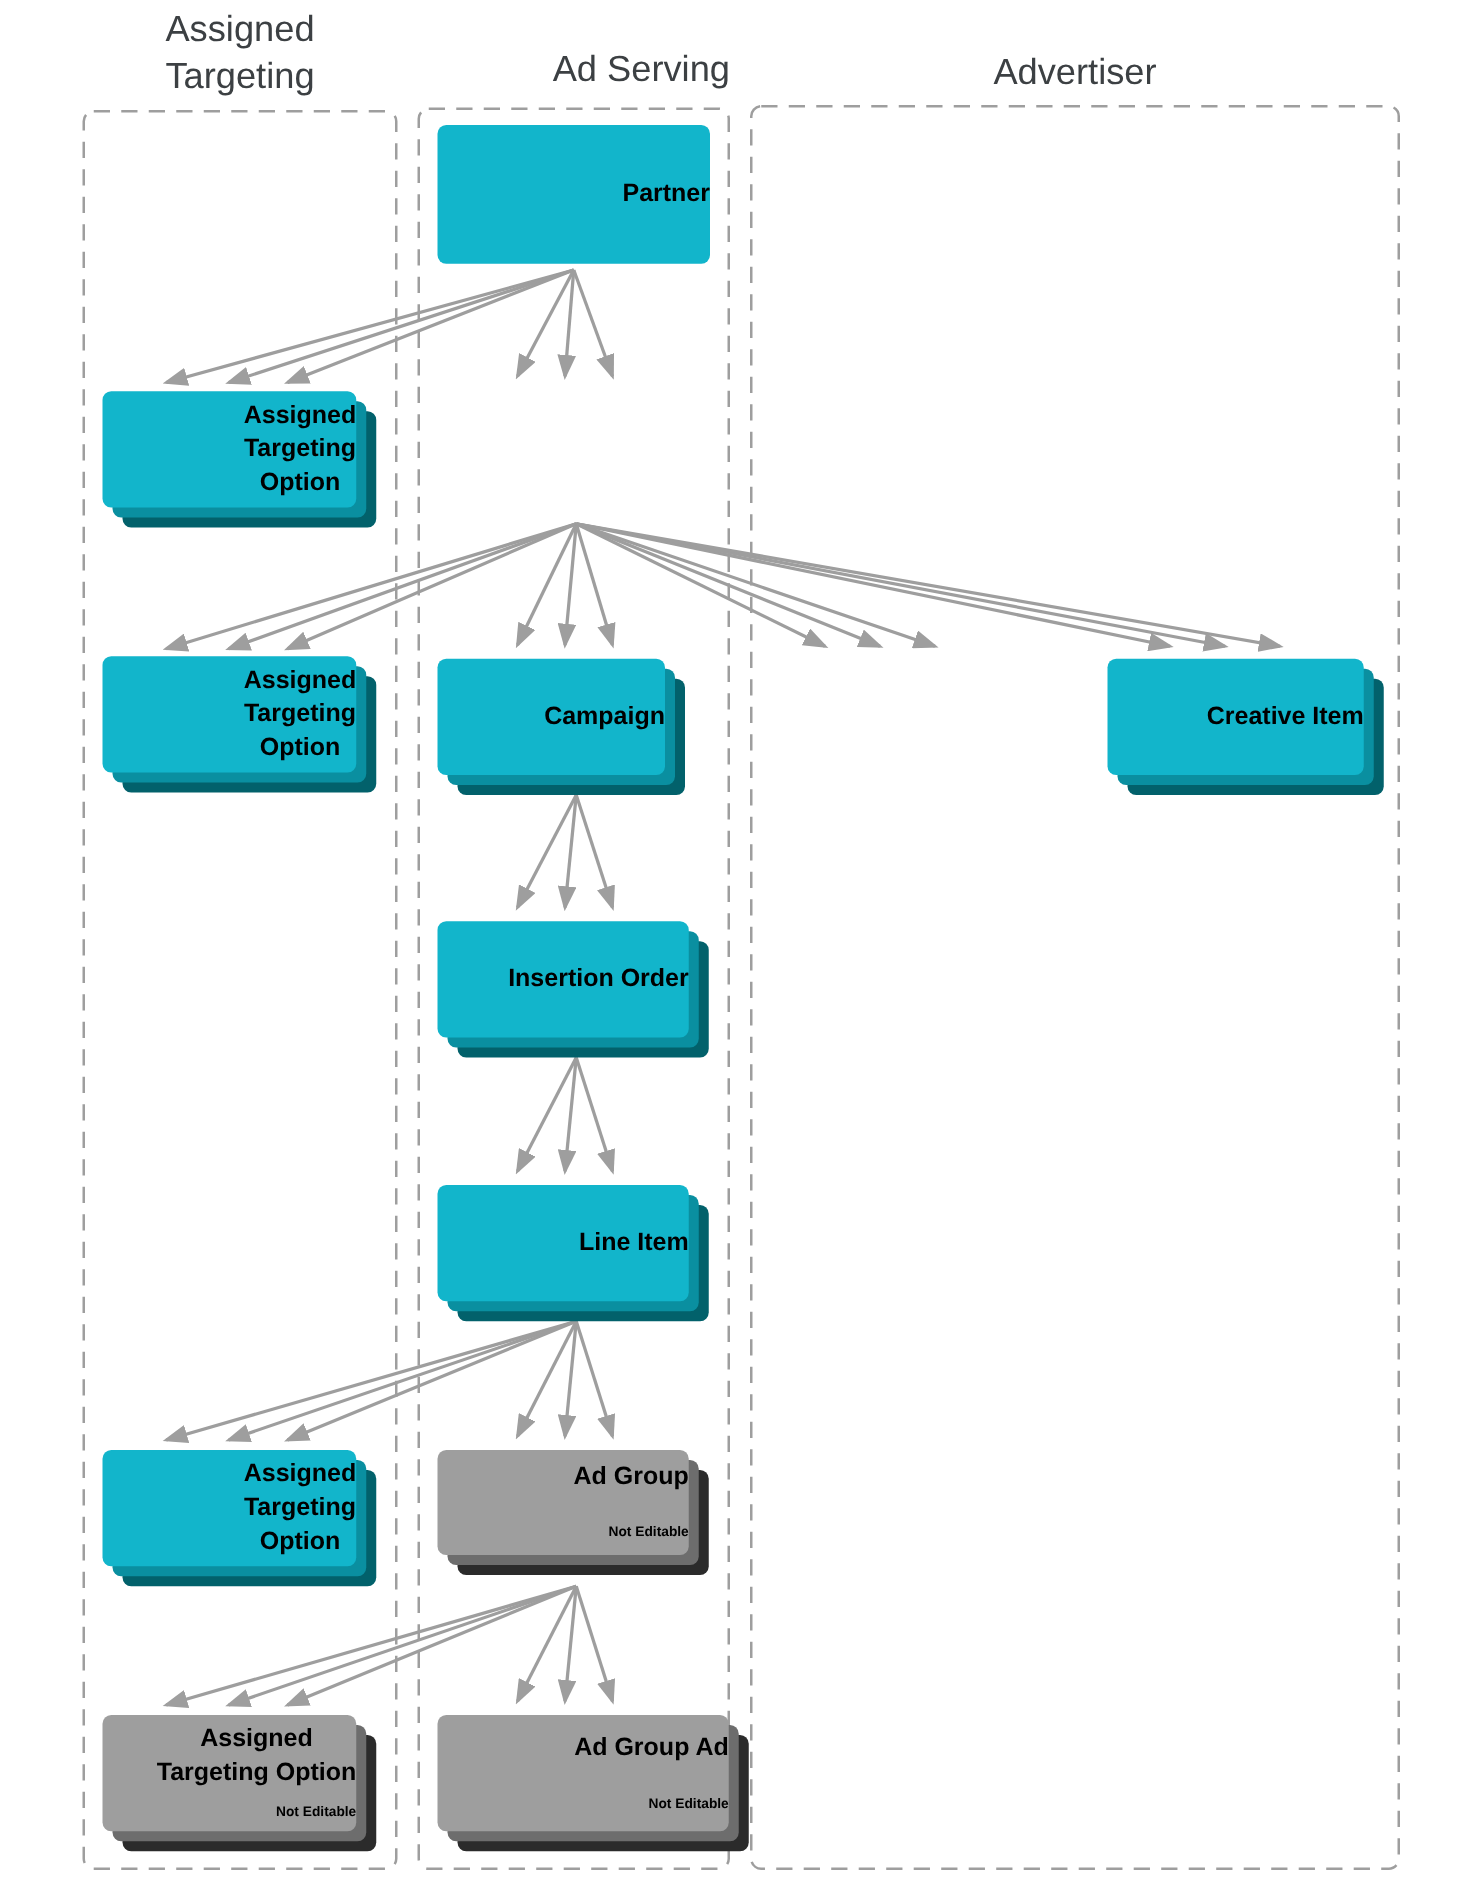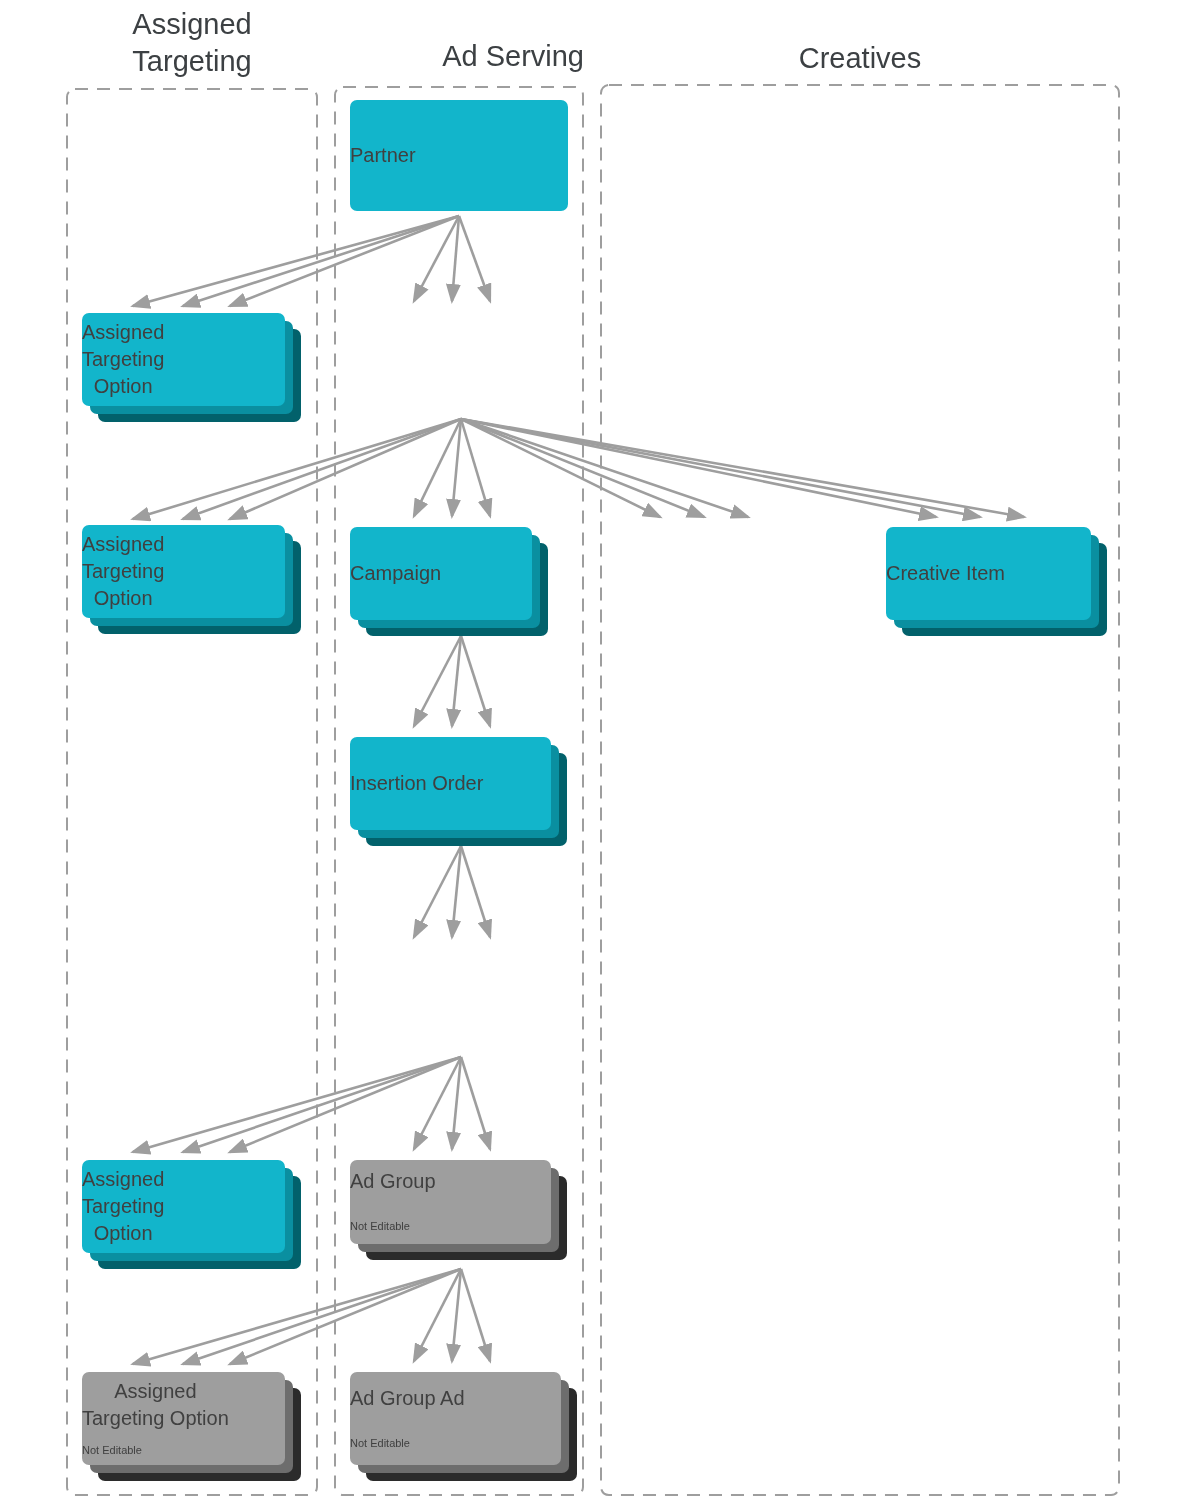--- a/index.html
+++ b/index.html
@@ -20,36 +20,36 @@
   .layer,.face{position:absolute;left:0;top:0;right:0;bottom:0;border-radius:7px;}
   .l2{transform:translate(8px,8px);}
   .l3{transform:translate(16px,16px);}
   .teal .face{background:#12b5cb;}
   .teal .l2{background:#0a8fa0;}
   .teal .l3{background:#02616b;}
   .gray .face{background:#9e9e9e;}
   .gray .l2{background:#6d6d6d;}
   .gray .l3{background:#2b2b2b;}
   .face{
-    display:flex;flex-direction:column;align-items:flex-start;justify-content:center;
-    gap:22px;color:#404040;text-align:center;font-weight:normal;
+    display:flex;flex-direction:column;align-items:flex-end;justify-content:center;
+    gap:22px;color:#000000;text-align:center;font-weight:bold;
   }
   .tight .face{gap:9px;}
   .label{font-size:20px;line-height:27px;white-space:pre-line;}
   .sublabel{font-size:11px;line-height:19px;}
 </style>
 </head>
 <body>
 
 <div class="canvas">
 
   <div class="header hdr-left">Assigned
 Targeting</div>
   <div class="header hdr-mid">Ad Serving</div>
-  <div class="header hdr-right">Creatives</div>
+  <div class="header hdr-right">Advertiser</div>
 
   <svg class="overlay" width="1184" height="1508" viewBox="0 0 1184 1508" xmlns="http://www.w3.org/2000/svg">
     <defs>
       <marker id="ah" markerUnits="userSpaceOnUse" markerWidth="20" markerHeight="15" refX="17" refY="7.5" orient="auto">
         <path d="M0,0 L20,7.5 L0,15 Z" fill="#9e9e9e"></path>
       </marker>
     </defs>
 
     <g fill="none" stroke="#9e9e9e" stroke-width="2" stroke-dasharray="13 9">
       <rect x="67" y="89" width="250" height="1406" rx="8"></rect>
@@ -166,20 +166,27 @@
   </div>
 
   <div class="node teal" style="left:350px;top:737px;width:201px;height:93px">
     <div class="layer l3"></div>
     <div class="layer l2"></div>
     <div class="face">
       <div class="label">Insertion Order</div>
     </div>
   </div>
 
+  <div class="node teal" style="left:350px;top:948px;width:201px;height:93px">
+    <div class="layer l3"></div>
+    <div class="layer l2"></div>
+    <div class="face">
+      <div class="label">Line Item</div>
+    </div>
+  </div>
 
   <div class="node teal" style="left:82px;top:1160px;width:203px;height:93px">
     <div class="layer l3"></div>
     <div class="layer l2"></div>
     <div class="face">
       <div class="label">Assigned
 Targeting
 Option</div>
     </div>
   </div>
@@ -196,21 +203,21 @@
   <div class="node gray tight" style="left:82px;top:1372px;width:203px;height:93px">
     <div class="layer l3"></div>
     <div class="layer l2"></div>
     <div class="face">
       <div class="label">Assigned
 Targeting Option</div>
       <div class="sublabel">Not Editable</div>
     </div>
   </div>
 
-  <div class="node gray" style="left:350px;top:1372px;width:211px;height:93px">
+  <div class="node gray" style="left:350px;top:1372px;width:233px;height:93px">
     <div class="layer l3"></div>
     <div class="layer l2"></div>
     <div class="face">
       <div class="label">Ad Group Ad</div>
       <div class="sublabel">Not Editable</div>
     </div>
   </div>
 
 </div>
 

